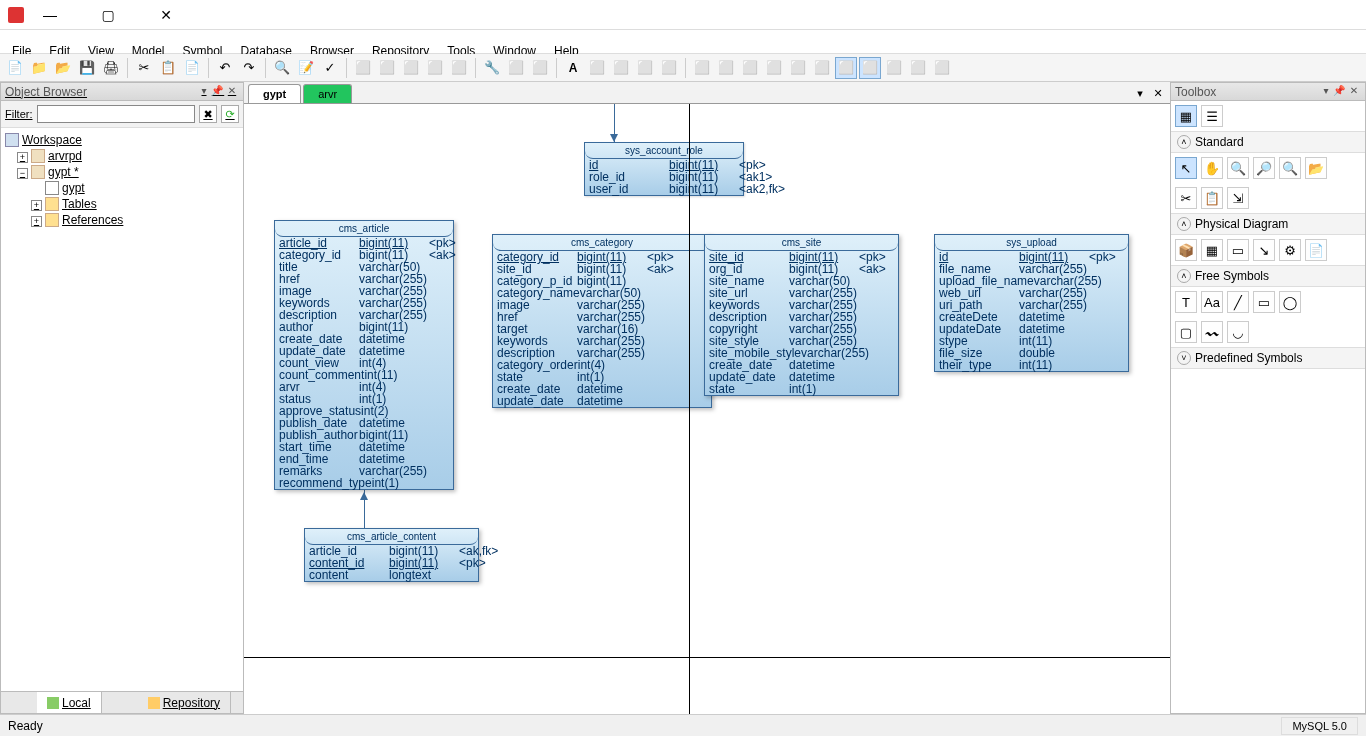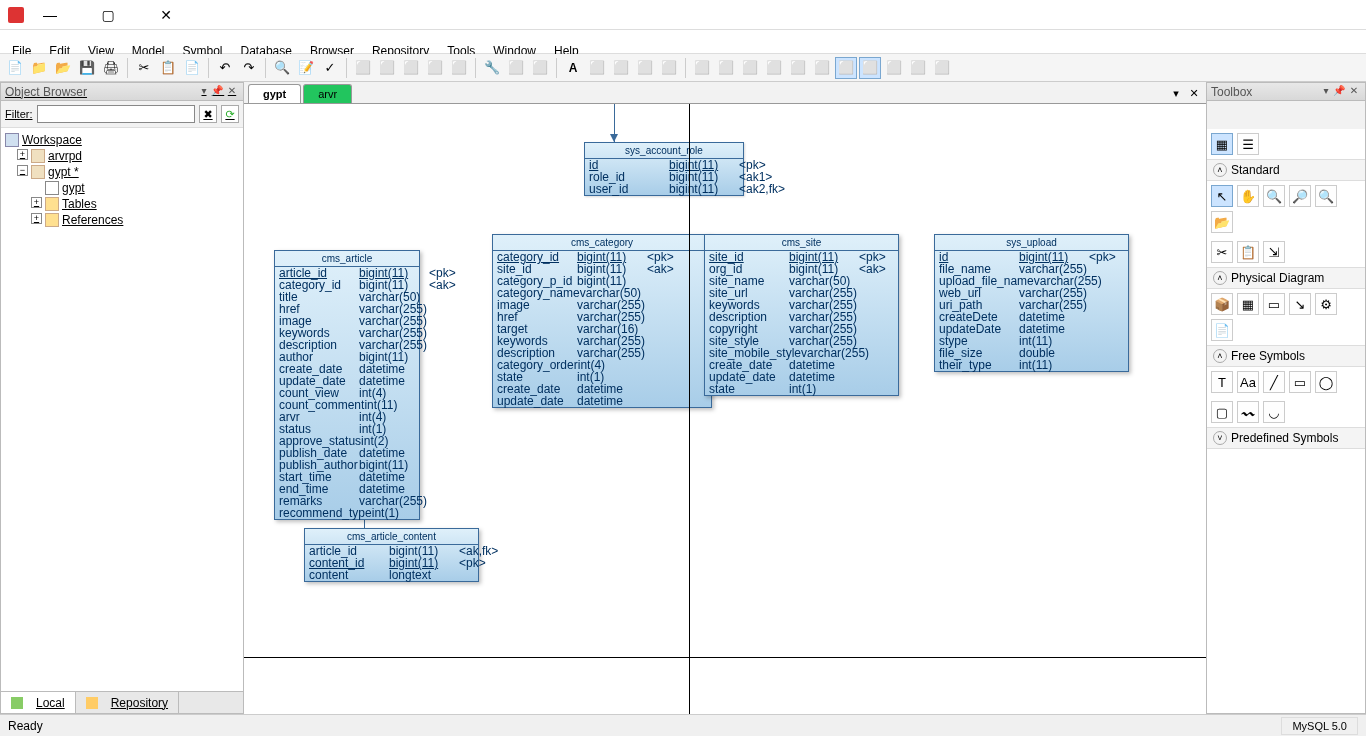--- a/index.html
+++ b/index.html
@@ -19,56 +19,56 @@
 .panel { background: #f2f2f2; border: 1px solid #bbb; display: flex; flex-direction: column; }
 .panel-header { height: 18px; background: linear-gradient(#e8e8e8,#d8d8d8); border-bottom: 1px solid #bbb; display: flex; align-items: center; padding: 0 4px; font-size: 11px; color: #555; }
 .panel-header .spacer { flex: 1; }
 .panel-header .pbtn { width: 14px; height: 14px; font-size: 10px; cursor: pointer; text-align: center; }
 .browser { width: 244px; text-decoration: underline; }
 .filter-row { padding: 4px; display: flex; align-items: center; gap: 4px; background: #f2f2f2; border-bottom: 1px solid #ddd; justify-content: center; }
 .filter-row label { font-size: 11px; }
 .filter-row input { flex: 1; height: 18px; border: 1px solid #888; font-size: 11px; padding: 0 2px; }
 .filter-row .fbtn { width: 18px; height: 18px; border: 1px solid #aaa; background: #fff; cursor: pointer; font-size: 11px; display: flex; align-items: center; justify-content: center; }
 .tree { flex: 1; background: #fff; overflow: auto; font-size: 12px; padding: 4px 2px; }
-.tree-node { display: flex; align-items: flex-start; gap: 3px; padding: 1px 0; cursor: pointer; }
+.tree-node { display: flex; align-items: flex-end; gap: 3px; padding: 1px 0; cursor: pointer; }
 .tree-node .exp { width: 11px; height: 11px; border: 1px solid #888; font-size: 9px; line-height: 9px; text-align: center; background: #fff; }
 .tree-node .nic { width: 14px; height: 14px; display: inline-block; }
 .tree-node .nic.ws { background: #d0e0f0; border: 1px solid #88a; }
 .tree-node .nic.pdm { background: #f0e0c0; border: 1px solid #ca8; }
 .tree-node .nic.diag { background: #fff; border: 1px solid #888; }
 .tree-node .nic.fold { background: #ffe090; border: 1px solid #ca8; }
 .tree .indent0 { padding-left: 2px; }
 .tree .indent1 { padding-left: 14px; }
 .tree .indent2 { padding-left: 28px; }
 .tree .indent3 { padding-left: 42px; }
 .browser-tabs { height: 22px; display: flex; background: #e8e8e8; border-top: 1px solid #bbb; }
-.browser-tabs .btab { padding: 2px 10px; border-right: 1px solid #bbb; font-size: 11px; cursor: pointer; display: flex; align-items: center; gap: 13px; }
+.browser-tabs .btab { padding: 2px 10px; border-right: 1px solid #bbb; font-size: 11px; cursor: pointer; display: flex; align-items: center; gap: 3px; margin-left: 36px; }
 .browser-tabs .btab.active { background: #fff; }
 .browser-tabs .btab .tic { width: 12px; height: 12px; display: inline-block; }
 .center { flex: 1; display: flex; flex-direction: column; background: #ccc; }
 .doctabs { height: 22px; background: #f2f2f2; display: flex; align-items: flex-end; padding: 0 4px; gap: 2px; border-bottom: 1px solid #999; }
 .doctab { padding: 3px 14px; background: #22c55e; border: 1px solid #999; border-bottom: none; font-size: 11px; cursor: pointer; border-radius: 3px 3px 0 0; }
 .doctab.active { background: #fff; font-weight: bold; }
 .doctabs .spacer { flex: 1; }
 .doctabs .dtbtn { width: 16px; height: 16px; font-size: 11px; cursor: pointer; text-align: center; }
 .canvas-wrap { flex: 1; background: #fff; position: relative; overflow: hidden; }
 .canvas { position: absolute; inset: 0; overflow: auto; }
 .canvas-inner { position: relative; width: 1400px; height: 900px; }
 .canvas-inner::before { content: ""; position: absolute; left: 0; right: 0; top: 553px; border-top: 1px solid #000; }
 .canvas-inner::after { content: ""; position: absolute; top: 0; bottom: 0; left: 445px; border-left: 1px solid #000; }
 .entity { position: absolute; background: linear-gradient(#dff0fa,#a8cde8); border: 1px solid #3a6a9a; box-shadow: 1px 1px 2px rgba(0,0,0,.15); font-family: "Courier New", monospace; font-size: 10px; color: #003060; }
 .entity.shadow { box-shadow: 2px 2px 4px rgba(0,0,0,.25); }
-.entity-title { text-align: center; padding: 2px 0; border-bottom: 1px solid #3a6a9a; font-size: 10px; }
+.entity-title { text-align: center; padding: 2px 0; border-bottom: 1px solid #3a6a9a; font-size: 10px; border-radius: 8px; }
 .entity-row { display: flex; padding: 0 4px; line-height: 12px; white-space: nowrap; }
 .entity-row .c1 { flex: 0 0 auto; min-width: 80px; }
 .entity-row .c2 { flex: 0 0 auto; min-width: 70px; }
 .entity-row .c3 { flex: 0 0 auto; color: #003060; }
 .entity-row.pk .c1, .entity-row.pk .c2 { text-decoration: underline; }
 .connector { position: absolute; background: #3a6a9a; }
-.toolbox { width: 160px; gap: 28px; }
+.toolbox { width: 196px; }
 .tbox-body { flex: 1; background: #fff; overflow: auto; }
 .tbox-row { display: flex; gap: 4px; padding: 4px; flex-wrap: wrap; }
 .tbox-btn { width: 22px; height: 22px; border: 1px solid #ccc; display: flex; align-items: center; justify-content: center; cursor: pointer; background: #fefefe; font-size: 13px; }
 .tbox-btn.active { background: #cce4ff; border-color: #7aa7d0; }
 .tbox-section { display: flex; align-items: center; padding: 3px 6px; background: #f4f4f4; border-top: 1px solid #ddd; border-bottom: 1px solid #ddd; font-size: 11px; cursor: pointer; gap: 4px; }
 .tbox-section .chev { width: 14px; height: 14px; border: 1px solid #aaa; border-radius: 50%; font-size: 9px; text-align: center; line-height: 12px; }
 .statusbar { height: 22px; background: #f0f0f0; border-top: 1px solid #ccc; display: flex; align-items: center; padding: 0 8px; }
 .statusbar .spacer { flex: 1; }
 .statusbar .cell { border: 1px solid #ddd; padding: 2px 10px; font-size: 11px; }
 </style>
@@ -237,21 +237,21 @@
                   <span class="c3">&lt;ak1&gt;</span>
                 </div>
                 <div class="entity-row">
                   <span class="c1">user_id</span>
                   <span class="c2">bigint(11)</span>
                   <span class="c3">&lt;ak2,fk&gt;</span>
                 </div>
               </div>
           </div>
 
-          <div class="entity shadow" style="left:30px;top:146px;width:146px">
+          <div class="entity shadow" style="left:30px;top:116px;width:180px">
             <div class="entity-title">cms_article</div>
             <div>
                 <div class="entity-row pk">
                   <span class="c1">article_id</span>
                   <span class="c2">bigint(11)</span>
                   <span class="c3">&lt;pk&gt;</span>
                 </div>
                 <div class="entity-row">
                   <span class="c1">category_id</span>
                   <span class="c2">bigint(11)</span>

